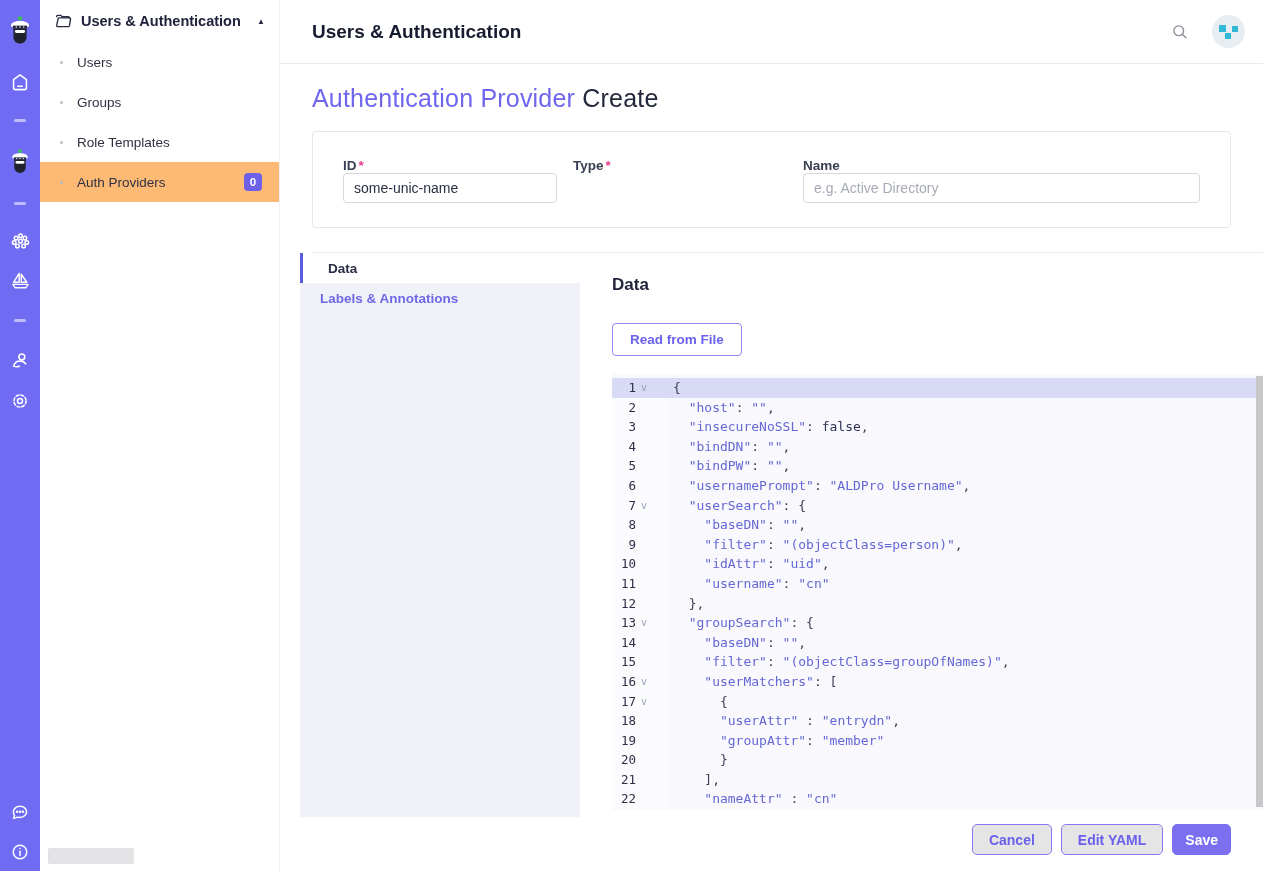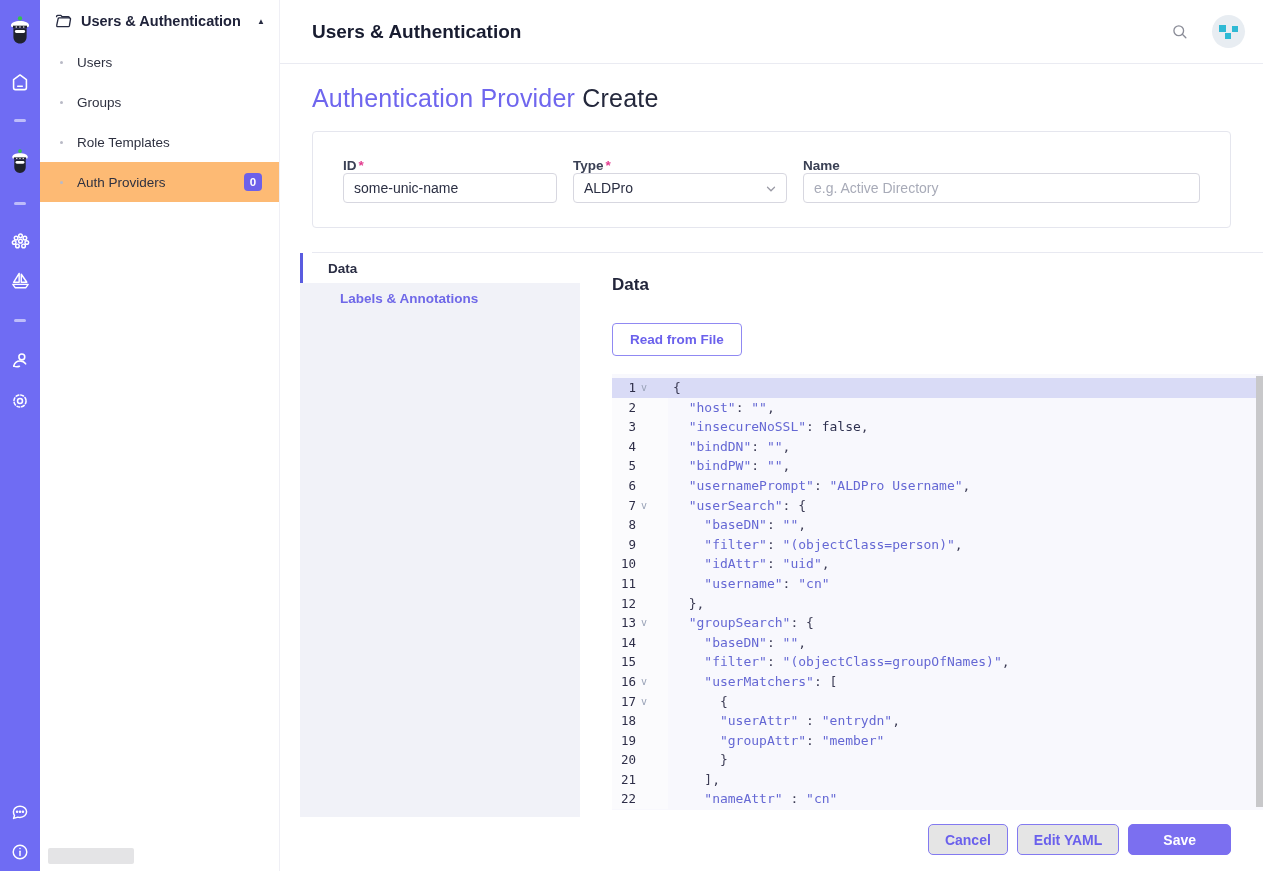--- a/index.html
+++ b/index.html
@@ -54,21 +54,21 @@
   .select { position:relative; width:100%; height:30px; border:1px solid #d7d7e0; border-radius:4px;
             padding:0 26px 0 10px; font-size:14px; color:#2b2f43; display:flex; align-items:center;
             cursor:pointer; background:#fff; }
   .select svg { position:absolute; right:8px; top:8px; }
 
   .tab-sect-divider { margin-left:32px; border-top:1px solid #e8e9f1; margin-top:24px; }
 
   .content-row { display:flex; margin-left:20px; }
   .tab-col { width:280px; height:564px; background:#f1f2f8; flex:0 0 280px; }
   .tab { height:30px; display:flex; align-items:center; font-size:13.5px; font-weight:600;
-         padding-left:40px; color:#6f68e8; cursor:pointer; }
+         padding-left:20px; color:#6f68e8; cursor:pointer; }
   .tab.active { background:#fff; border-left:3px solid #5a5ce0; padding-left:25px; color:#2b2e44; }
 
   .data-panel { margin-left:32px; flex:1; min-width:0; }
   .panel-heading { margin-top:22px; font-size:17px; font-weight:700; color:#23263b; }
   .read-btn { margin-top:28px; display:inline-block; background:#fff; border:1px solid #9089f2;
               border-radius:4px; color:#6b61ec; font-size:13.5px; font-weight:600;
               padding:8px 17px; cursor:pointer; font-family:"Liberation Sans", sans-serif; }
 
   
   .editor { position:relative; margin-top:18px; height:436px; background:#f8f8fd;
@@ -83,21 +83,21 @@
   .cm-line.active .cm-gutter, .cm-line.active .cm-code { background:#d9dbf6; }
   .cm-code .s { color:#6568d4; }
   .cm-code .b { color:#2e3150; }
   .scroll-thumb { position:absolute; right:0; top:2px; width:7px; height:431px; background:#c8c8ca; }
 
   
   .footer-btns { position:absolute; right:32px; bottom:16px; display:flex; gap:9px; }
   .btn { height:31px; border-radius:5px; font-size:14px; font-weight:600; padding:0 16px;
          cursor:pointer; font-family:"Liberation Sans", sans-serif; }
   .btn.outline { background:#e5e5e5; border:1px solid #837af0; color:#6a60ec; }
-  .btn.solid { background:#7b6ff0; border:1px solid #7b6ff0; color:#fff; padding:0 34px; }
+  .btn.solid { background:#7b6ff0; border:1px solid #7b6ff0; color:#fff; padding:0 12px; }
 </style>
 </head>
 <body>
 
 <div class="rail">
   <div class="rail-ic" style="top:15px">
     <svg width="28" height="32" viewBox="0 0 26 30">
       <circle cx="13" cy="3.2" r="2" fill="#35c24d"></circle>
       <path d="M4.6 9.6c0-2.4 3.7-4 8.4-4s8.4 1.6 8.4 4l-.4 1.6H5z" fill="#fff"></path>
       <rect x="6.4" y="10" width="13.2" height="2.4" fill="#20222e"></rect>
@@ -231,26 +231,20 @@
     <span>Create</span>
   </div>
 
   <div class="form-card">
     <div class="field f-id">
       <label><span>ID</span><span class="req">*</span></label>
       <input type="text" value="some-unic-name" style="">
     </div>
     <div class="field f-type">
       <label><span>Type</span><span class="req">*</span></label>
-      <div class="select">
-        <span>ALDPro</span>
-        <svg width="14" height="14" viewBox="0 0 20 20" fill="none" stroke="#9a9aa5" stroke-width="1.8" stroke-linecap="round">
-          <path d="M5 7.5 10 12.5 15 7.5"></path>
-        </svg>
-      </div>
     </div>
     <div class="field f-name">
       <label><span>Name</span></label>
       <input type="text" placeholder="e.g. Active Directory" style="">
     </div>
   </div>
 
   <div class="tab-sect-divider"></div>
 
   <div class="content-row">

